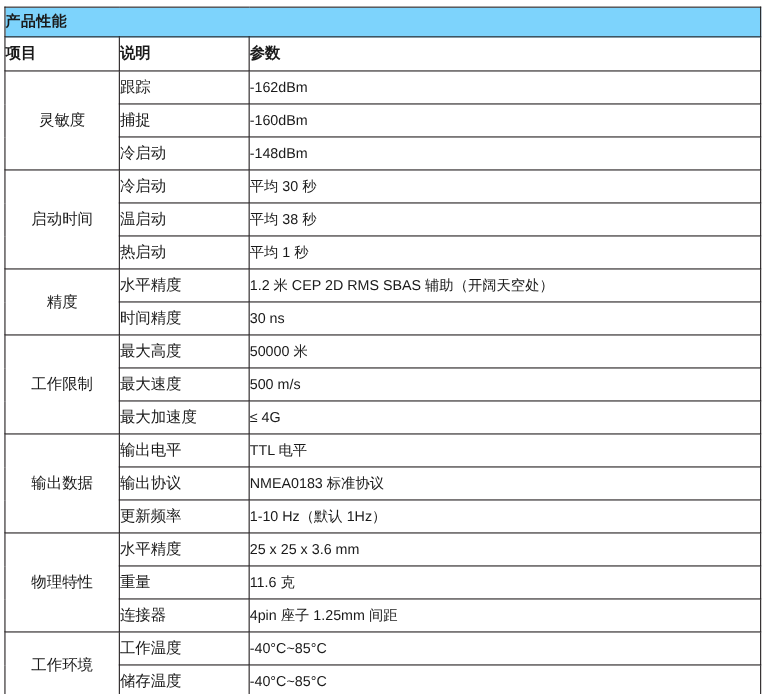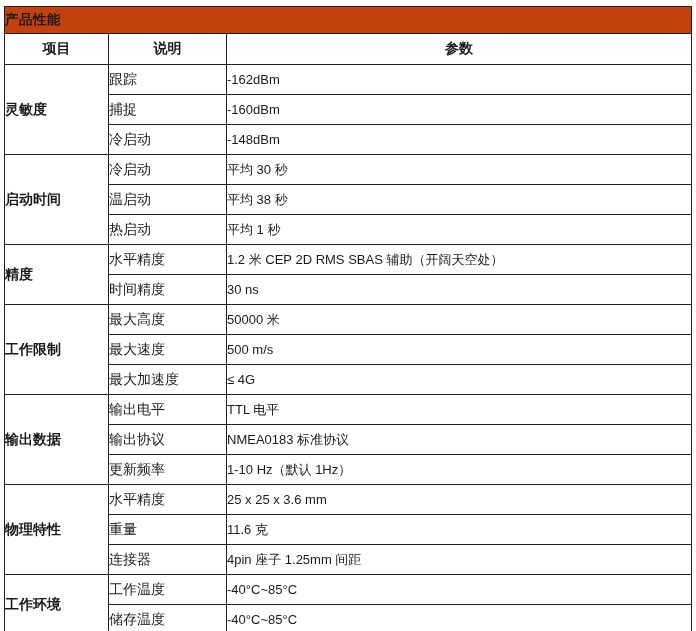--- a/index.html
+++ b/index.html
@@ -26,37 +26,38 @@
     width: 688px;
     margin: 6px 0 0 4px;
     border: 1px solid #231f20;
   }
   table.spec td, table.spec th {
     border: 1px solid #231f20;
     padding: 0;
     vertical-align: middle;
   }
   .title-cell {
-    background: #c2410c;
+    background: #7dd3fc;
     font-weight: bold;
     font-size: 13.5px;
     height: 26px;
     padding-left: 8px;
     text-align: left;
     letter-spacing: 0.5px;
   }
   .hdr {
     font-weight: bold;
     font-size: 14px;
-    text-align: center;
+    text-align: left;
     height: 30px;
   }
   .cat {
+    text-align: center;
     font-size: 14px;
-    font-weight: bold;
+    font-weight: normal;
   }
   .sub {
     padding-left: 12px;
     font-size: 14px;
     height: 29px;
   }
   .val {
     padding-left: 10px;
     font-size: 13px;
     height: 29px;

